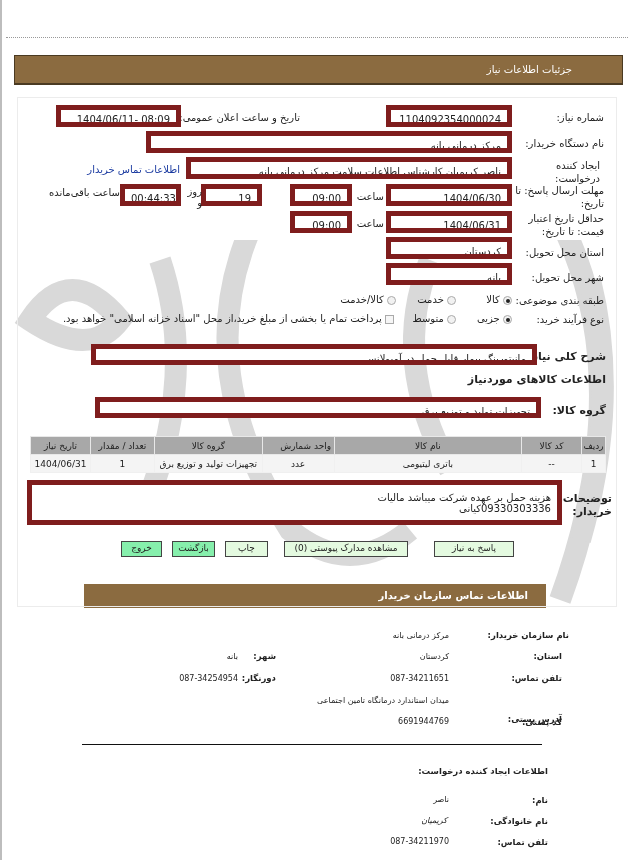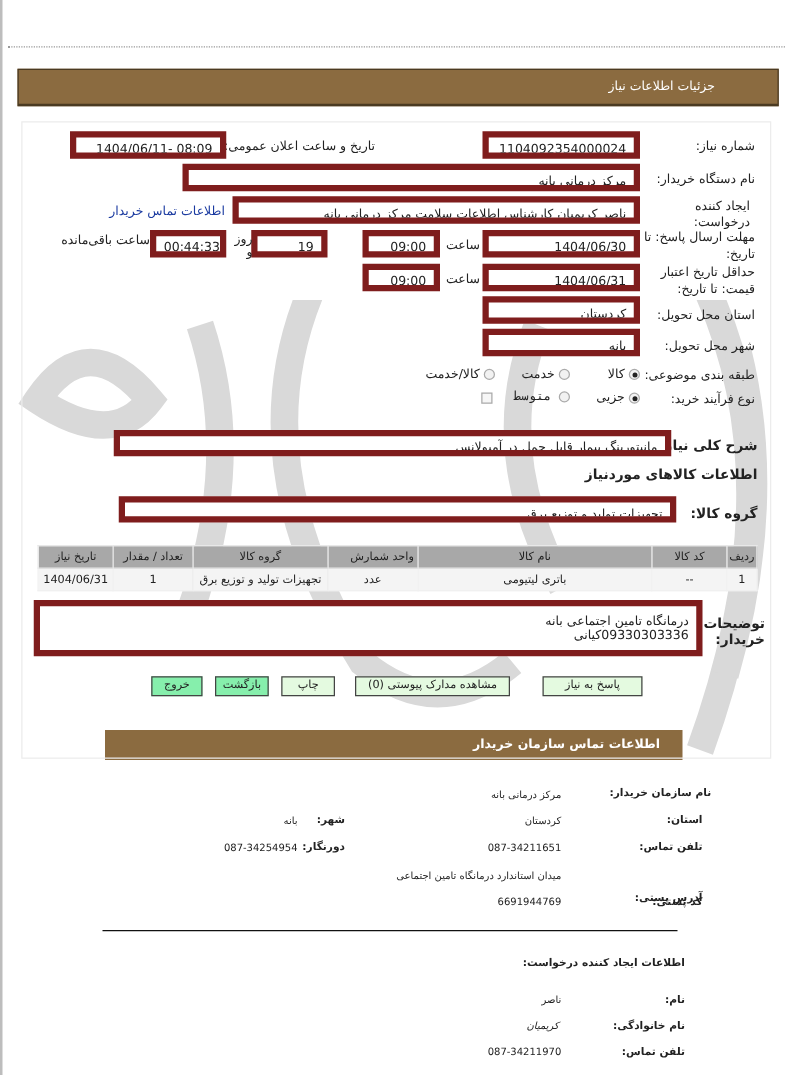--- a/index.html
+++ b/index.html
@@ -99,26 +99,27 @@
 <div class="abs lbl" style="right:238px; top:293px;">
   <span class="radio"></span>
   <span>کالا/خدمت</span>
 </div>
 
 <div class="abs lbl" style="right:30px; top:313px;">نوع فرآیند خرید:</div>
 <div class="abs lbl" style="right:122px; top:312px;">
   <span class="radio on"></span>
   <span>جزیی</span>
 </div>
-<div class="abs lbl" style="right:178px; top:312px;font-family:Liberation Mono, monospace;">
+<div class="abs lbl" style="right:178px; top:312px;">
   <span class="radio"></span>
   <span>متوسط</span>
 </div>
 <div class="abs lbl" style="right:240px; top:312px;">
   <span class="check"></span>
+  <span>پرداخت تمام یا بخشی از مبلغ خرید،از محل "اسناد خزانه اسلامی" خواهد بود.</span>
 </div>
 
 <div class="abs lbl bold" style="right:28px; top:350px;">شرح کلی نیاز:</div>
 <div class="box" style="left:91px; top:344px; width:446px; height:21px;">مانیتورینگ بیمار قابل حمل در آمبولانس</div>
 
 <div class="abs lbl bold" style="right:28px; top:373px;">اطلاعات کالاهای موردنیاز</div>
 
 <div class="abs lbl bold" style="right:28px; top:404px;">گروه کالا:</div>
 <div class="box" style="left:95px; top:397px; width:446px; height:21px;">تجهیزات تولید و توزیع برق</div>
 
@@ -142,21 +143,21 @@
       <td>عدد</td>
       <td>تجهیزات تولید و توزیع برق</td>
       <td>1</td>
       <td>1404/06/31</td>
     </tr>
   </tbody>
 </table>
 
 <div class="abs lbl bold" style="right:22px; top:492px; width:48px; white-space:normal;">توضیحات خریدار:</div>
 <div class="box" style="left:27px; top:480px; width:535px; height:45px; line-height:11px; padding-top:7px;">
-  <div>درمانگاه تامین اجتماعی بانه</div>
+  <div>هزینه حمل بر عهده شرکت میباشد مالیات</div>
   <div>09330303336کیانی</div>
 </div>
 
 <div class="btn green" style="left:434px; top:541px; width:80px;">پاسخ به نیاز</div>
 <div class="btn green" style="left:284px; top:541px; width:124px;">مشاهده مدارک پیوستی (0)</div>
 <div class="btn green" style="left:225px; top:541px; width:43px;">چاپ</div>
 <div class="btn pink" style="left:172px; top:541px; width:43px;">بازگشت</div>
 <div class="btn pink" style="left:121px; top:541px; width:41px;">خروج</div>
 
 <div class="sec-bar">

